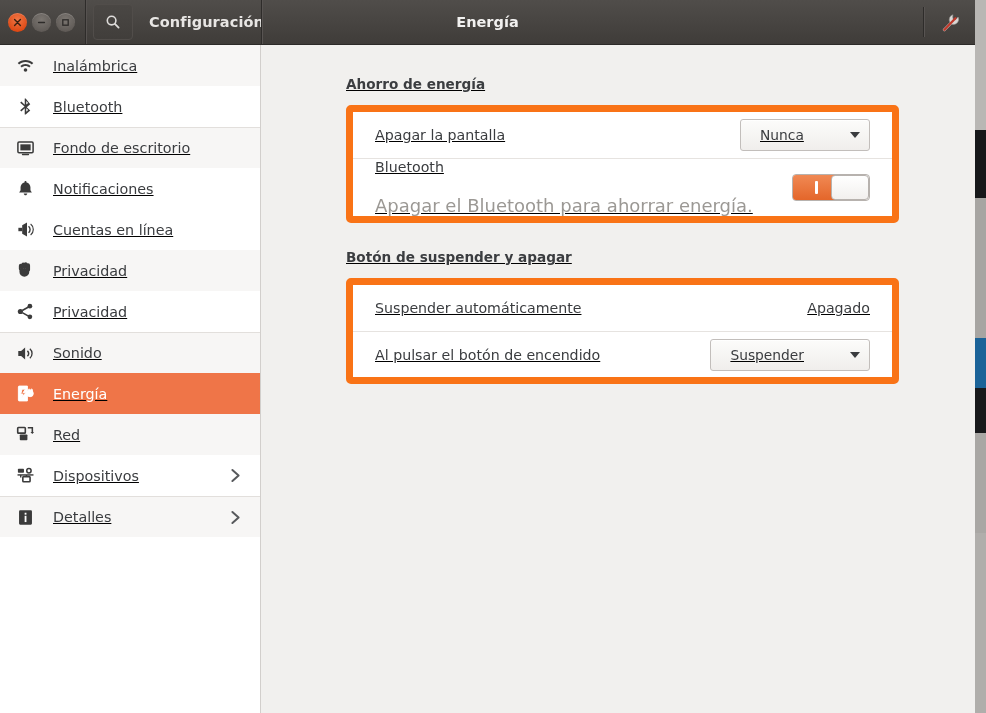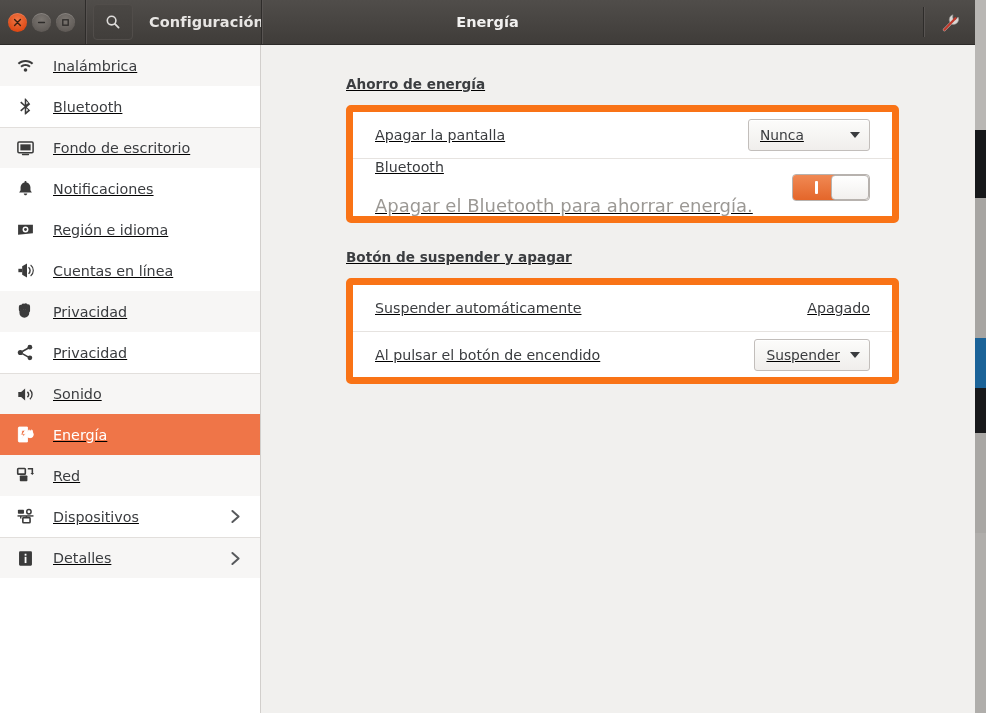--- a/index.html
+++ b/index.html
@@ -261,28 +261,29 @@
     font-size: 14.2px;
     color: #3a3c3f;
   }
 
   
   .combo {
     display: inline-flex;
     align-items: center;
     justify-content: space-between;
     height: 30px;
-    padding: 0 9px 0 11px;
+    padding: 0 9px 0 19px;
     border: 1px solid #c2bebb;
     border-radius: 3px;
     background: linear-gradient(to bottom, #fcfcfb 0%, #f0eeec 100%);
     box-shadow: 0 1px 0 rgba(255,255,255,0.8) inset;
     font-size: 13.8px;
     color: #3a3c3f;
     cursor: default;
+    gap: 36px;
   }
   .combo.wide { width: 100px; }
   .combo .caret {
     margin-left: 10px;
     width: 0; height: 0;
     border-left: 5px solid transparent;
     border-right: 5px solid transparent;
     border-top: 6px solid #3a3c3f;
   }
 
@@ -428,30 +429,20 @@
           <span class="side-icon">
             <svg width="19" height="19" viewBox="0 0 20 20">
               <path d="M10 2.0c-0.6 0-1.1 0.5-1.1 1.1v0.6C6.5 4.2 4.8 6.3 4.8 8.8v3.0l-1.5 2.4h13.4l-1.5-2.4v-3.0c0-2.5-1.7-4.6-4.1-5.1V3.1c0-0.6-0.5-1.1-1.1-1.1z"></path>
               <path d="M8.1 15.2c0.2 1.1 1.0 1.9 1.9 1.9s1.7-0.8 1.9-1.9z"></path>
             </svg>
           </span>
           <span class="side-label">Notificaciones</span>
         </div>
 
 
-        <div class="side-item">
-          <span class="side-icon">
-            <svg width="19" height="19" viewBox="0 0 20 20">
-              <path d="M2.2 5.0 L17.8 5.0 L17.8 14.0 L2.2 15.6 Z"></path>
-              <circle cx="10" cy="10" r="3.1" fill="#ffffff"></circle>
-              <circle cx="10" cy="10" r="1.5" fill="#3b3b3b"></circle>
-            </svg>
-          </span>
-          <span class="side-label">Región e idioma</span>
-        </div>
 
 
         <div class="side-item">
           <span class="side-icon">
             <svg width="19" height="19" viewBox="0 0 20 20">
               <path d="M2.5 8.2 h4.0 v3.6 h-4.0 z"></path>
               <path d="M6.5 5.6 L11.6 2.6 v14.8 L6.5 14.4 z"></path>
               <path d="M13.2 6.5 a4.6 4.6 0 0 1 0 7.0" fill="none" stroke="#3b3b3b" stroke-width="1.5"></path>
               <path d="M15.4 4.2 a7.4 7.4 0 0 1 0 11.6" fill="none" stroke="#3b3b3b" stroke-width="1.2"></path>
             </svg>

